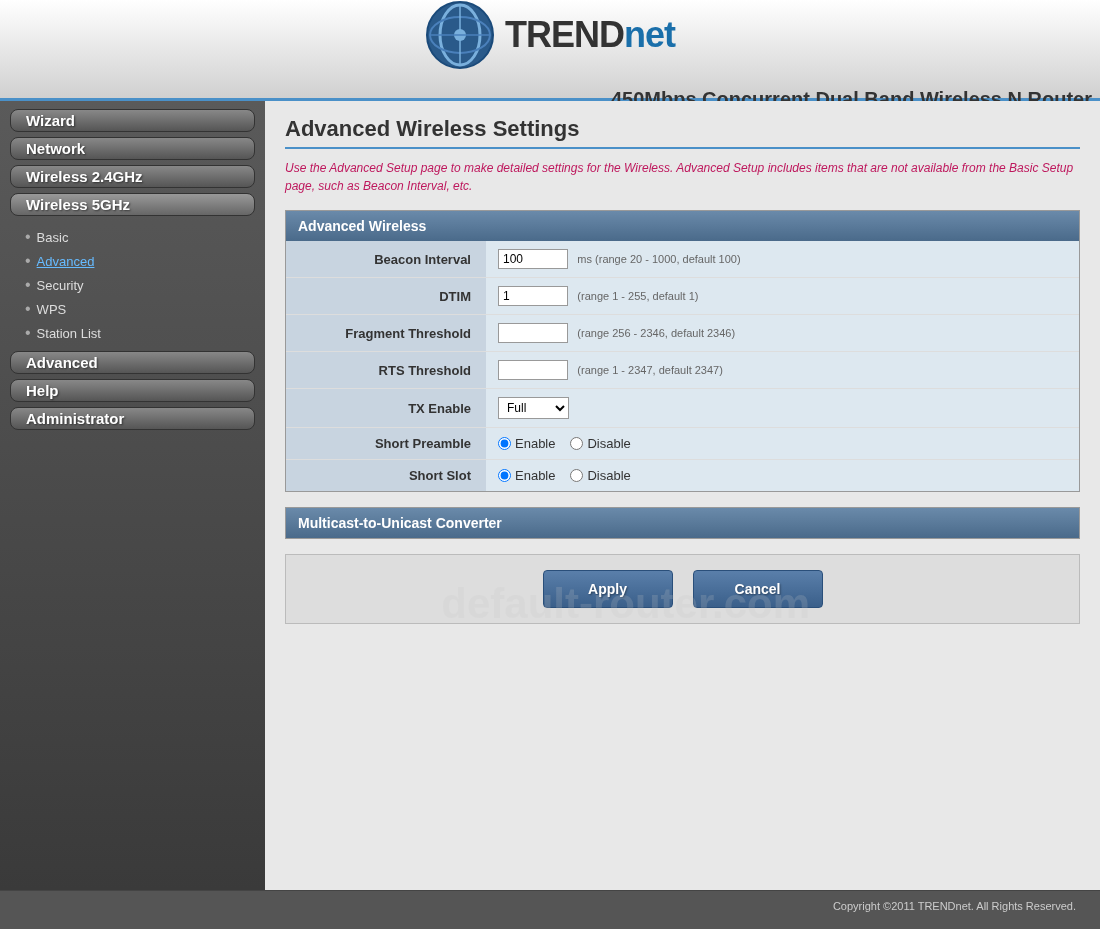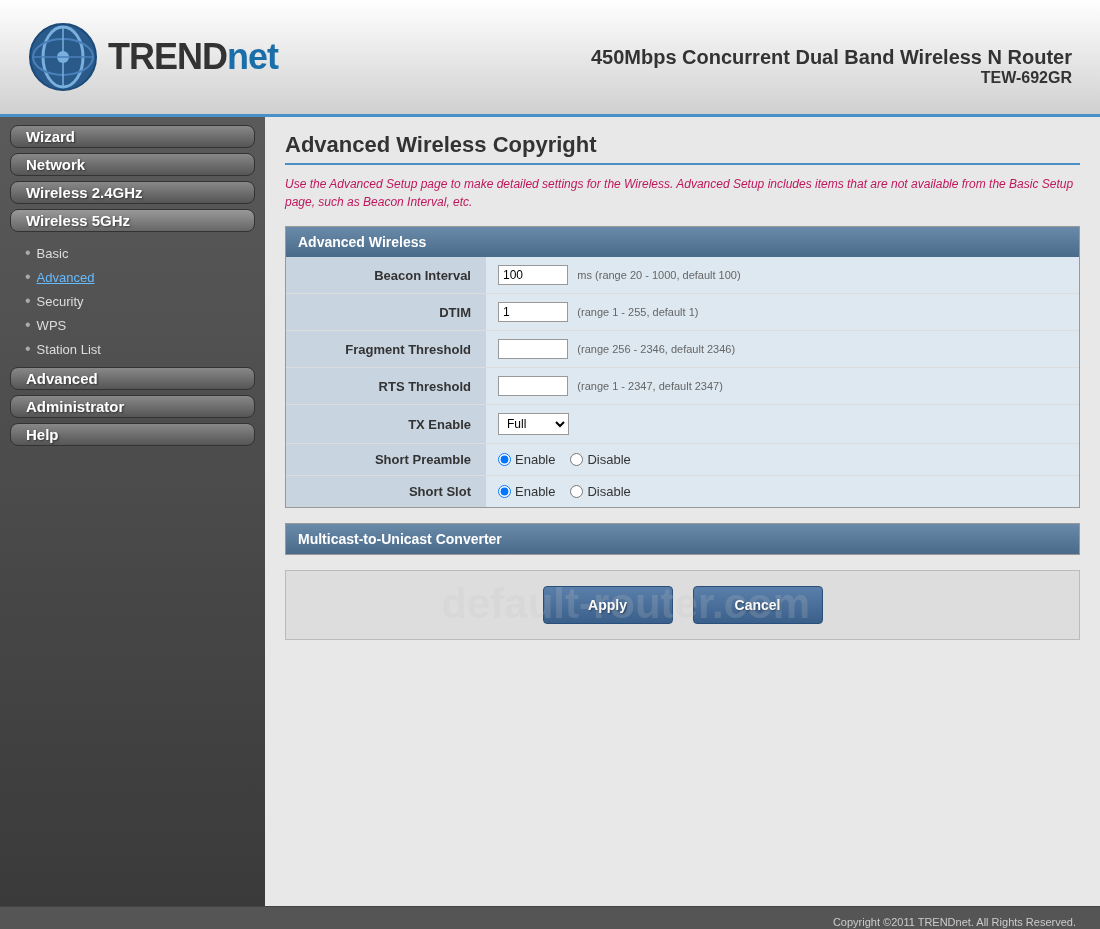--- a/index.html
+++ b/index.html
@@ -8,25 +8,26 @@
       height: 929px;
       background: #555555;
       font-family: Arial, sans-serif;
       font-size: 13px;
       overflow: hidden;
     }
 
     
     #header {
       background: linear-gradient(to bottom, #ffffff, #d0d0d0);
-      height: 117px;
-      display: flex;
-      align-items: center;
-      padding: 0 28px;
+      height: 101px;
+      display: flex;
+      align-items: center;
+      padding: 0 8px;
       border-bottom: 3px solid #4a90c8;
+      flex-direction: column;
     }
     #logo-area {
       display: flex;
       align-items: center;
       gap: 10px;
     }
     #logo-icon {
       width: 70px;
       height: 70px;
     }
@@ -303,26 +304,26 @@
         <span class="bullet">•</span>
         <span>WPS</span>
       </div>
       <div class="sidebar-submenu-item">
         <span class="bullet">•</span>
         <span>Station List</span>
       </div>
     </div>
 
     <button class="sidebar-btn">Advanced</button>
+    <button class="sidebar-btn">Help</button>
     <button class="sidebar-btn">Administrator</button>
-    <button class="sidebar-btn">Help</button>
   </div>
 
   <div id="content">
-    <h1 id="page-heading">Advanced Wireless Copyright</h1>
+    <h1 id="page-heading">Advanced Wireless Settings</h1>
     <p id="page-description">Use the Advanced Setup page to make detailed settings for the Wireless. Advanced Setup includes items that are not available from the Basic Setup page, such as Beacon Interval, etc.</p>
 
     <div class="section-box">
       <div class="section-header">Advanced Wireless</div>
       <table class="form-table">
         <tbody>
             <tr>
           <td class="label-cell">Beacon Interval</td>
           <td class="value-cell">
             <input type="text" class="form-input" value="100" style="">

